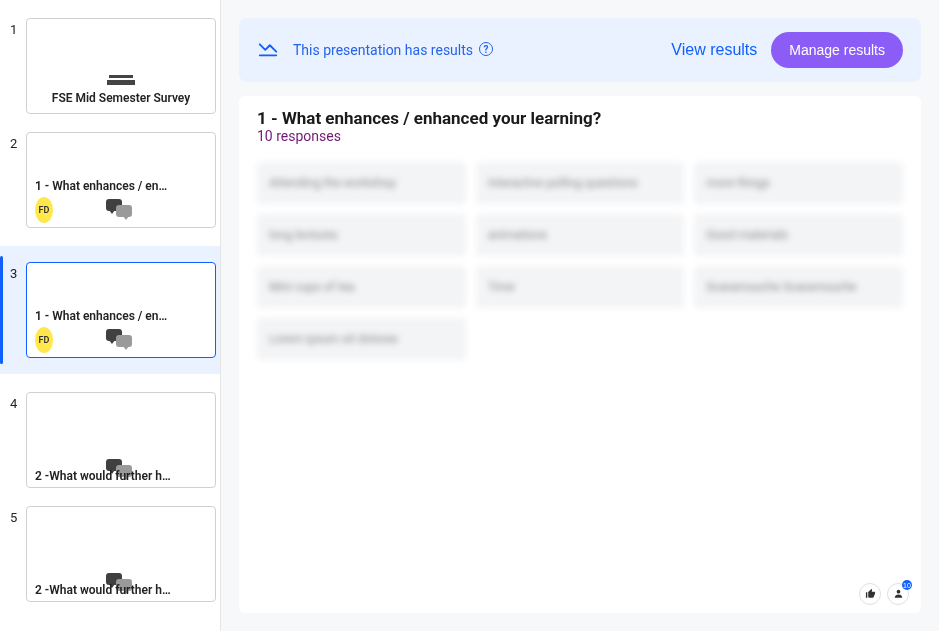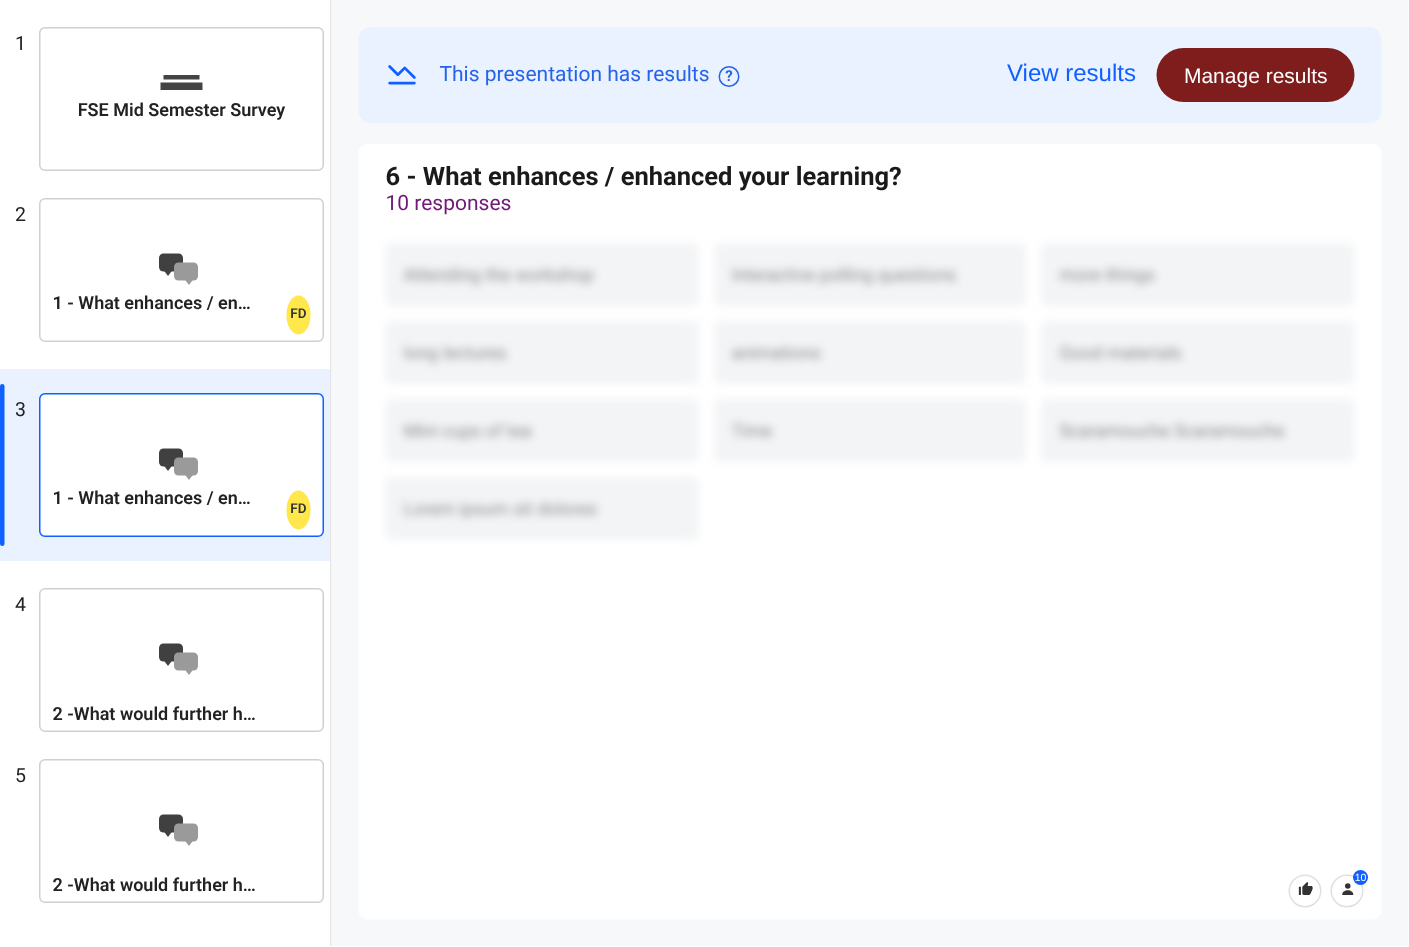--- a/index.html
+++ b/index.html
@@ -51,21 +51,21 @@
       padding-left: 2px;
     }
     .thumb {
       flex: 1;
       border: 1px solid #d0d0d0;
       border-radius: 4px;
       background: #fff;
       height: 96px;
       display: flex;
       flex-direction: column;
-      justify-content: center;
+      justify-content: flex-end;
       align-items: center;
       position: relative;
       padding: 6px;
     }
     .slide-row.selected .thumb {
       border: 1.5px solid #1060ff;
     }
     .thumb-title-icon {
       display: flex;
       flex-direction: column;
@@ -127,21 +127,21 @@
       align-items: center;
       justify-content: center;
       margin-top: 2px;
     }
     .thumb-bottom {
       position: absolute;
       bottom: 4px;
       left: 8px;
       right: 8px;
       display: flex;
-      flex-direction: row;
+      flex-direction: column;
       align-items: flex-start;
       gap: 2px;
     }
     .thumb-bottom .lbl {
       font-size: 12px;
       font-weight: 600;
       color: #222;
       white-space: nowrap;
       overflow: hidden;
       text-overflow: ellipsis;
@@ -167,21 +167,21 @@
       gap: 14px;
     }
     .banner-icon {
       color: #1060ff;
     }
     .banner-text {
       flex: 1;
       color: #2563eb;
       font-size: 14px;
       display: flex;
-      align-items: flex-end;
+      align-items: flex-start;
       gap: 6px;
     }
     .info-circle {
       width: 14px; height: 14px;
       border: 1.5px solid #2563eb;
       border-radius: 50%;
       display: inline-flex;
       align-items: center;
       justify-content: center;
       font-size: 10px;
@@ -189,21 +189,21 @@
       font-weight: bold;
     }
     .link-btn {
       color: #1060ff;
       font-size: 16px;
       background: none;
       border: none;
       cursor: pointer;
     }
     .primary-btn {
-      background: #7f1d1d;
+      background: #8b5cf6;
       color: #fff;
       border: none;
       border-radius: 20px;
       padding: 10px 18px;
       font-size: 14px;
       font-weight: 500;
       cursor: pointer;
     }
 
     .preview {
@@ -374,21 +374,21 @@
     <span class="banner-text">
       <span>This presentation has results</span>
       <span class="info-circle">?</span>
     </span>
     <button class="link-btn">View results</button>
     <button class="primary-btn">Manage results</button>
   </div>
 
   <div class="preview">
 
-    <div class="question-title">6 - What enhances / enhanced your learning?</div>
+    <div class="question-title">1 - What enhances / enhanced your learning?</div>
     <div class="responses-count">10 responses</div>
 
     <div class="responses-grid">
       <div class="response-card">Attending the workshop</div>
       <div class="response-card">Interactive polling questions</div>
       <div class="response-card">more things</div>
       <div class="response-card">long lectures</div>
       <div class="response-card">animations</div>
       <div class="response-card">Good materials</div>
       <div class="response-card">Mini cups of tea</div>

